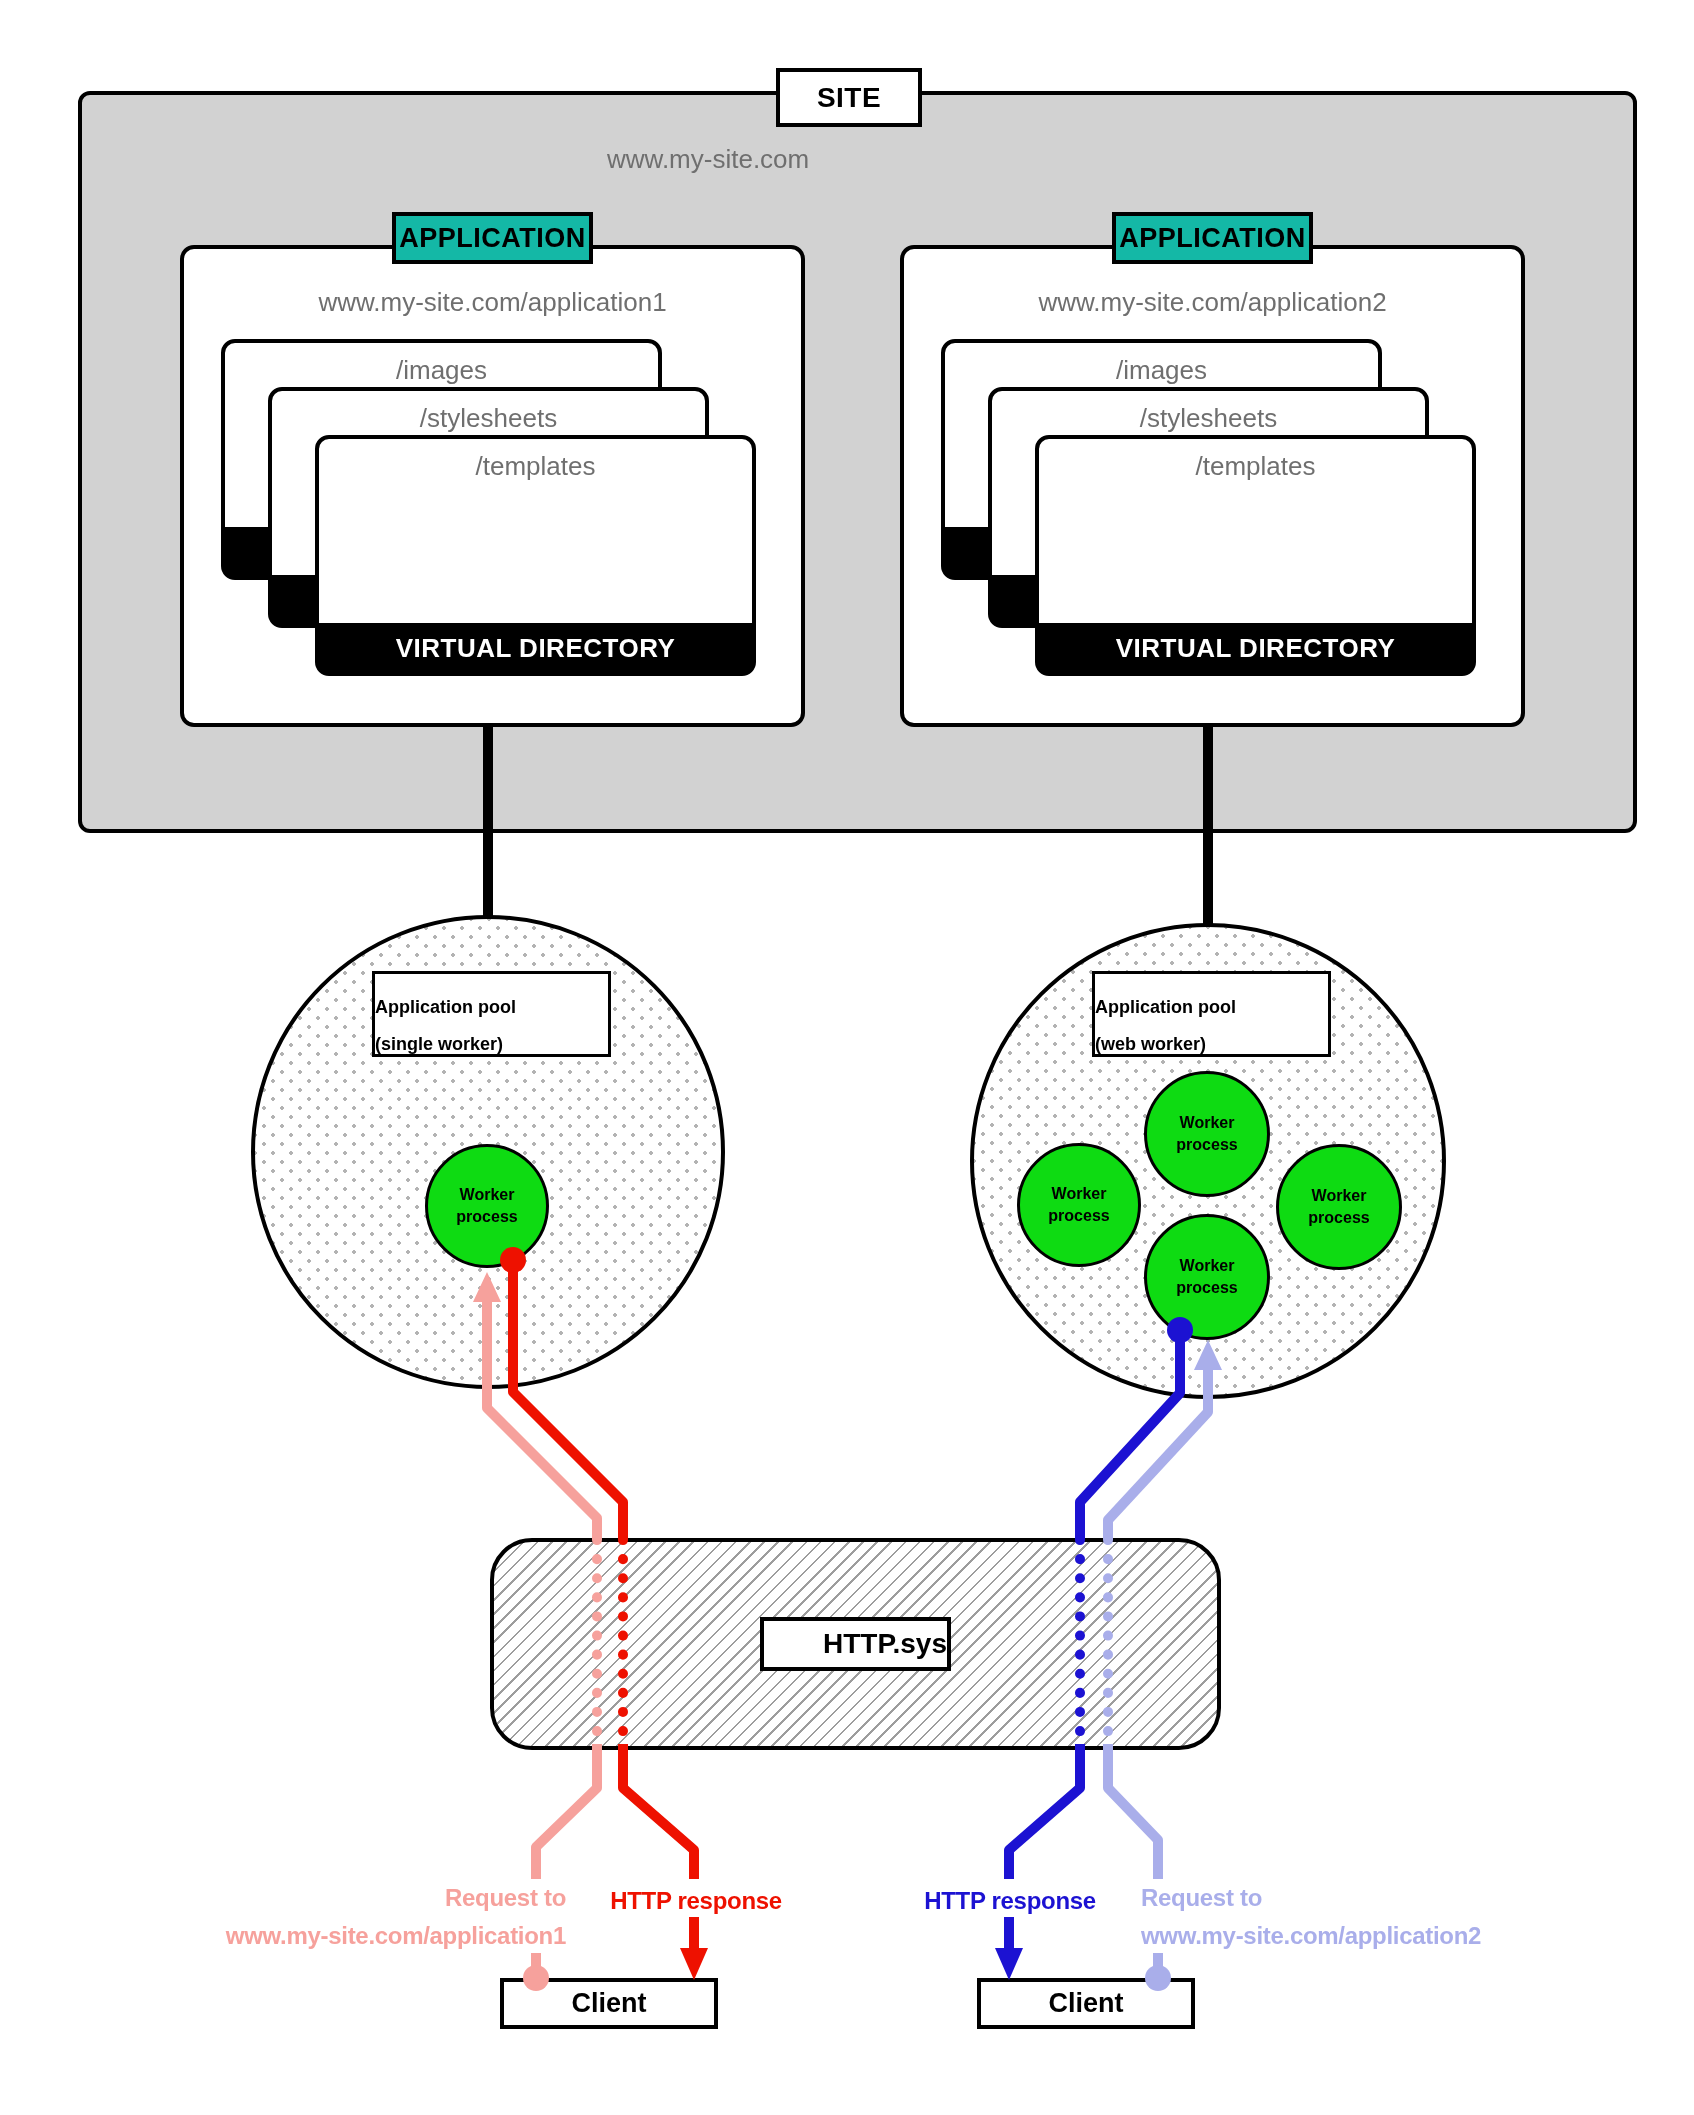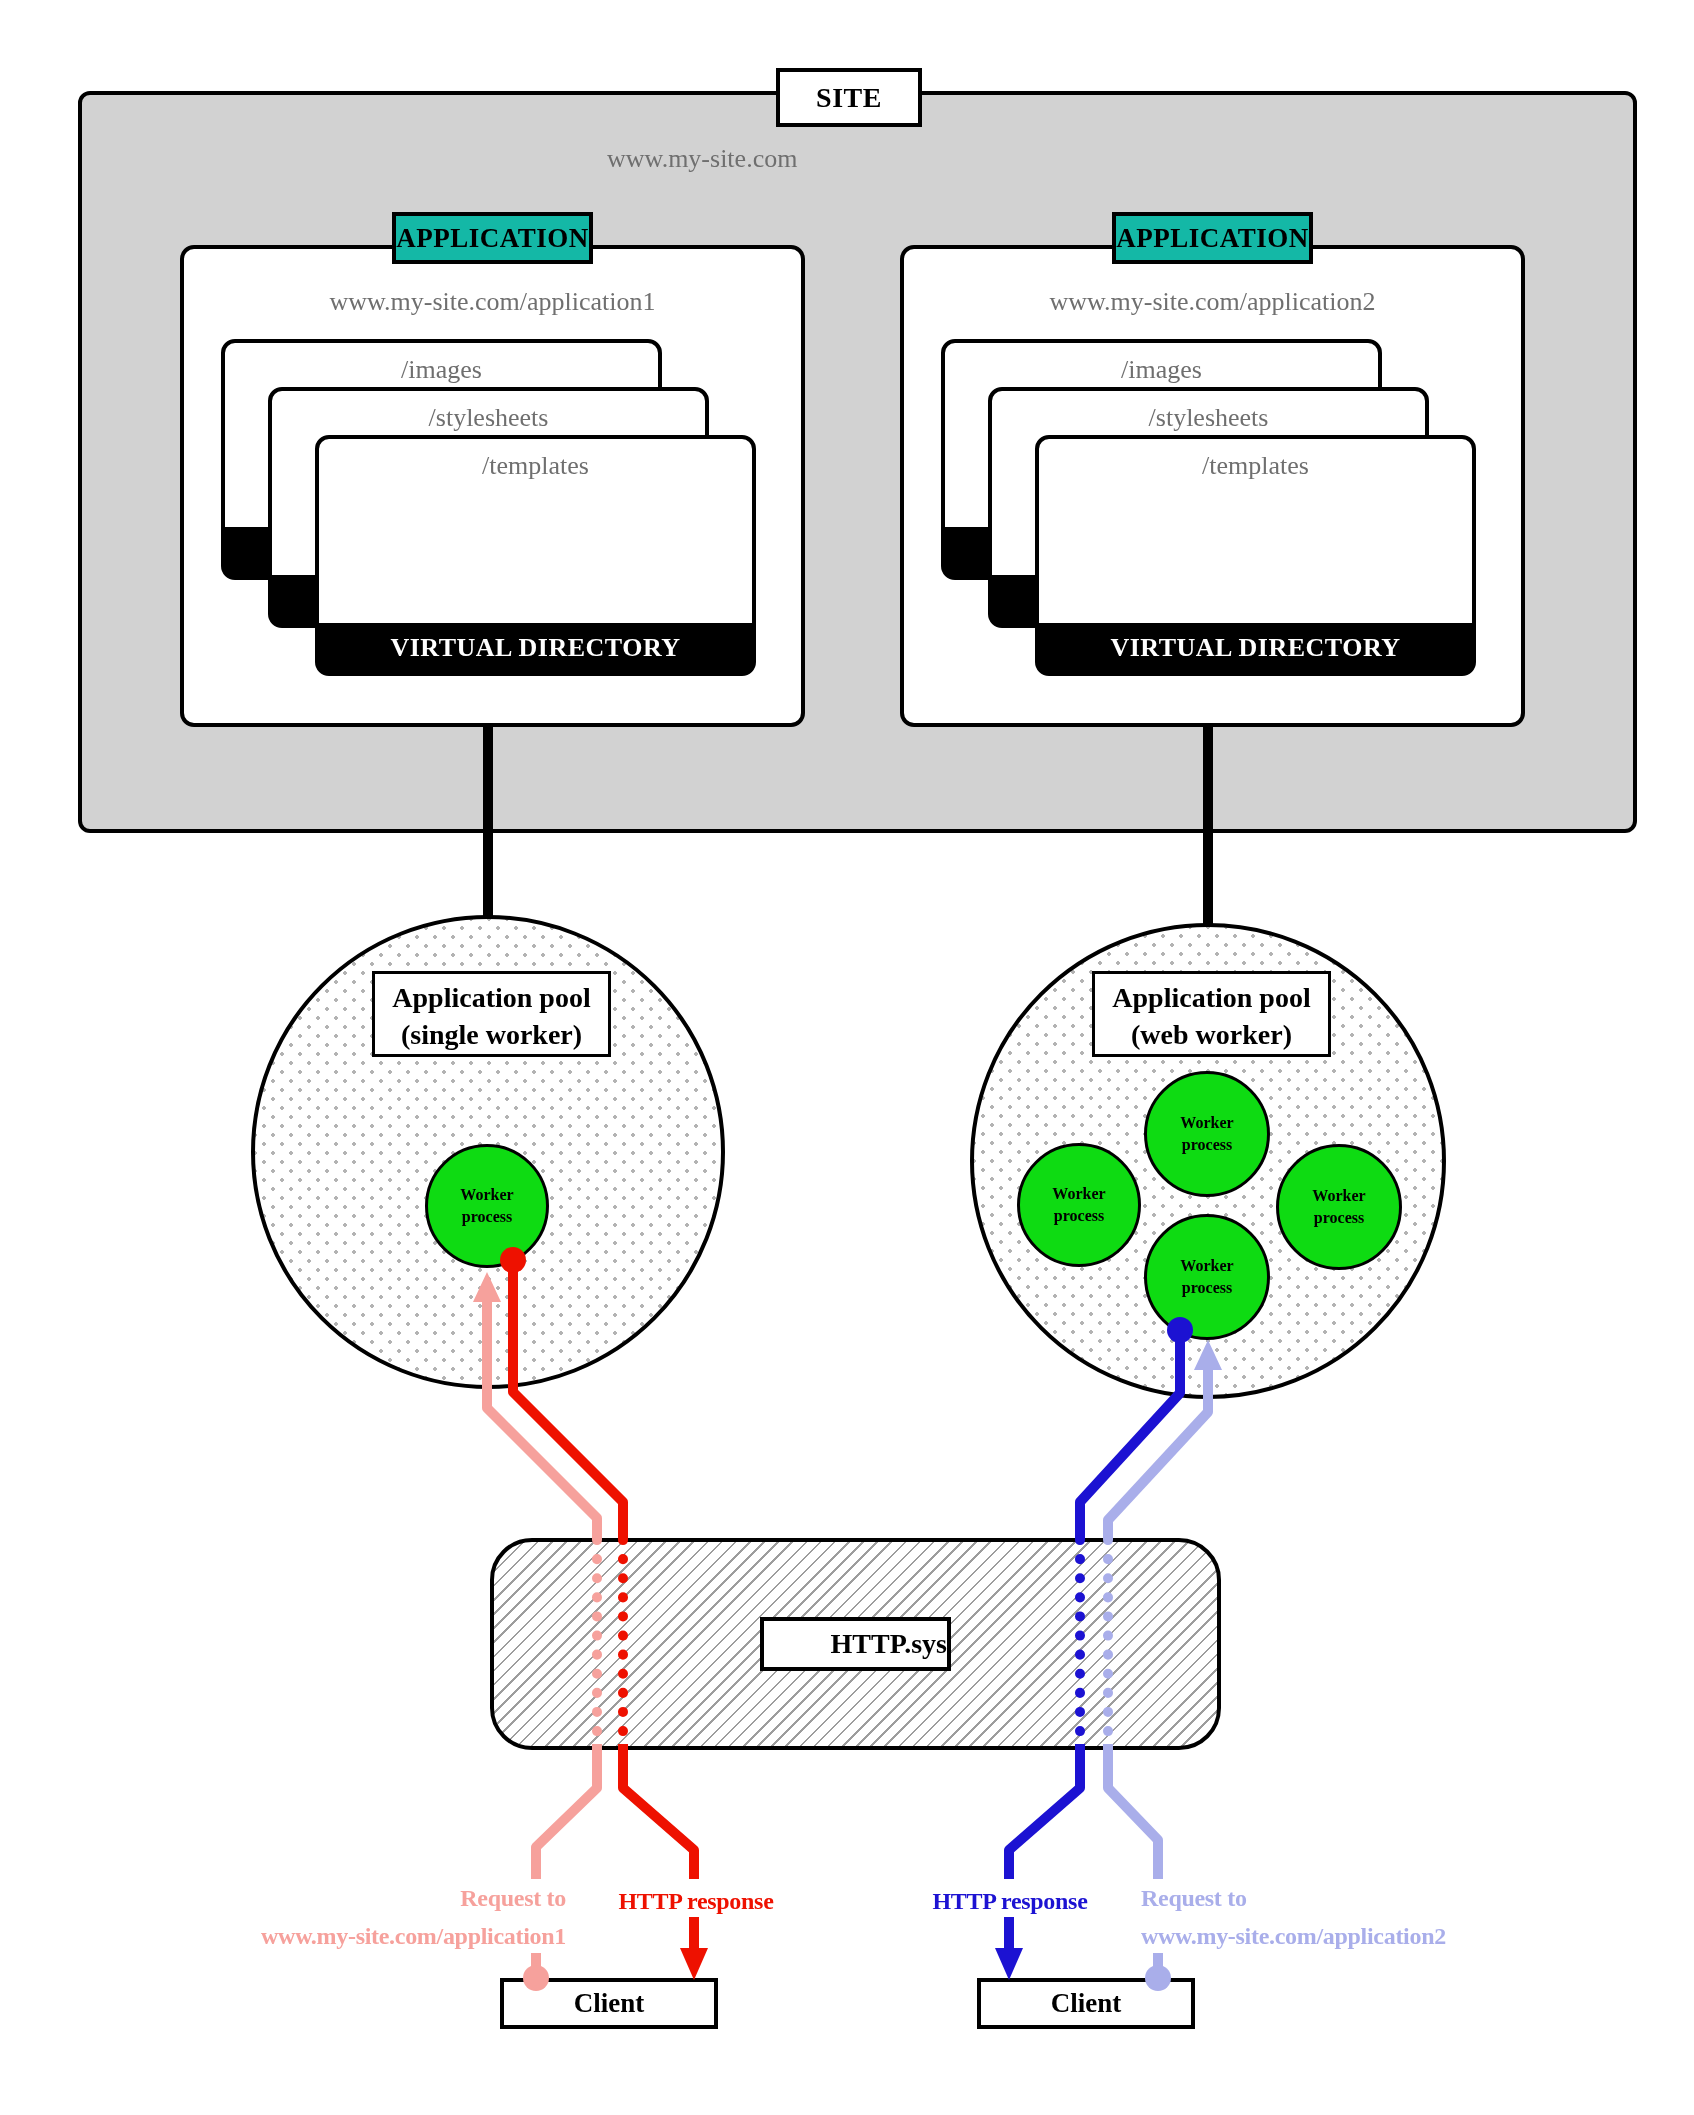--- a/index.html
+++ b/index.html
@@ -1,17 +1,17 @@
 <!DOCTYPE html>
 <html style="--site_bg: #d2d2d2; --gray_text: #6f6f6f; --green: #0edb12; --pink: #f6a19c; --red: #ee1100; --blue: #1c12d2; --lavender: #a9aeea;"><head>
 <meta charset="utf-8">
 <style>
   html,body{margin:0;padding:0;background:#ffffff;}
   #canvas{position:relative;width:1694px;height:2115px;background:#ffffff;overflow:hidden;
-          font-family:Liberation Serif, serif;}
+          font-family:Liberation Sans, sans-serif;}
   .abs{position:absolute;}
   
   .site-box{left:78px;top:91px;width:1551px;height:734px;background:var(--site_bg);
             border:4px solid #000;border-radius:12px;}
   .site-label{left:776px;top:68px;width:138px;height:51px;background:#fff;border:4px solid #000;
               display:flex;align-items:center;justify-content:center;
               font-weight:bold;font-size:28px;letter-spacing:.5px;}
   .site-url{left:607px;top:144px;width:500px;text-align:left;
             font-size:26px;color:var(--gray_text);}
   
@@ -34,22 +34,22 @@
   .connector{width:10px;background:#000;}
   .conn-left{left:483px;top:723px;height:196px;}
   .conn-right{left:1203px;top:723px;height:204px;}
   
   .pool{border:4px solid #000;border-radius:50%;background:#fff;
         background-image:radial-gradient(#b3b3b3 1.7px,transparent 1.9px),
                          radial-gradient(#b3b3b3 1.7px,transparent 1.9px);
         background-size:18px 18px;background-position:0 0,9px 9px;}
   .pool-left{left:251px;top:915px;width:466px;height:466px;}
   .pool-right{left:970px;top:923px;width:468px;height:468px;}
-  .pool-label{background:#fff;border:3px solid #000;text-align:center;
-              font-weight:bold;font-size:28px;line-height:37px;padding-top:5px;box-sizing:border-box;}
+  .pool-label{background:#fff;border:3px solid #000;text-align:left;
+              font-weight:bold;font-size:18px;line-height:37px;padding-top:15px;box-sizing:border-box;}
   .pool-label-left{left:117px;top:52px;width:239px;height:86px;}
   .pool-label-right{left:118px;top:44px;width:239px;height:86px;}
   .worker{background:var(--green);border:3px solid #000;border-radius:50%;
           display:flex;align-items:center;justify-content:flex-start;text-align:center;
           font-weight:bold;font-size:16px;line-height:22px;padding:0 14px;box-sizing:border-box;}
   .w-single{left:170px;top:225px;width:124px;height:124px;}
   .w-top{left:170px;top:144px;width:126px;height:126px;}
   .w-left{left:43px;top:216px;width:124px;height:124px;}
   .w-right{left:302px;top:217px;width:126px;height:126px;}
   .w-bottom{left:170px;top:287px;width:126px;height:126px;}

